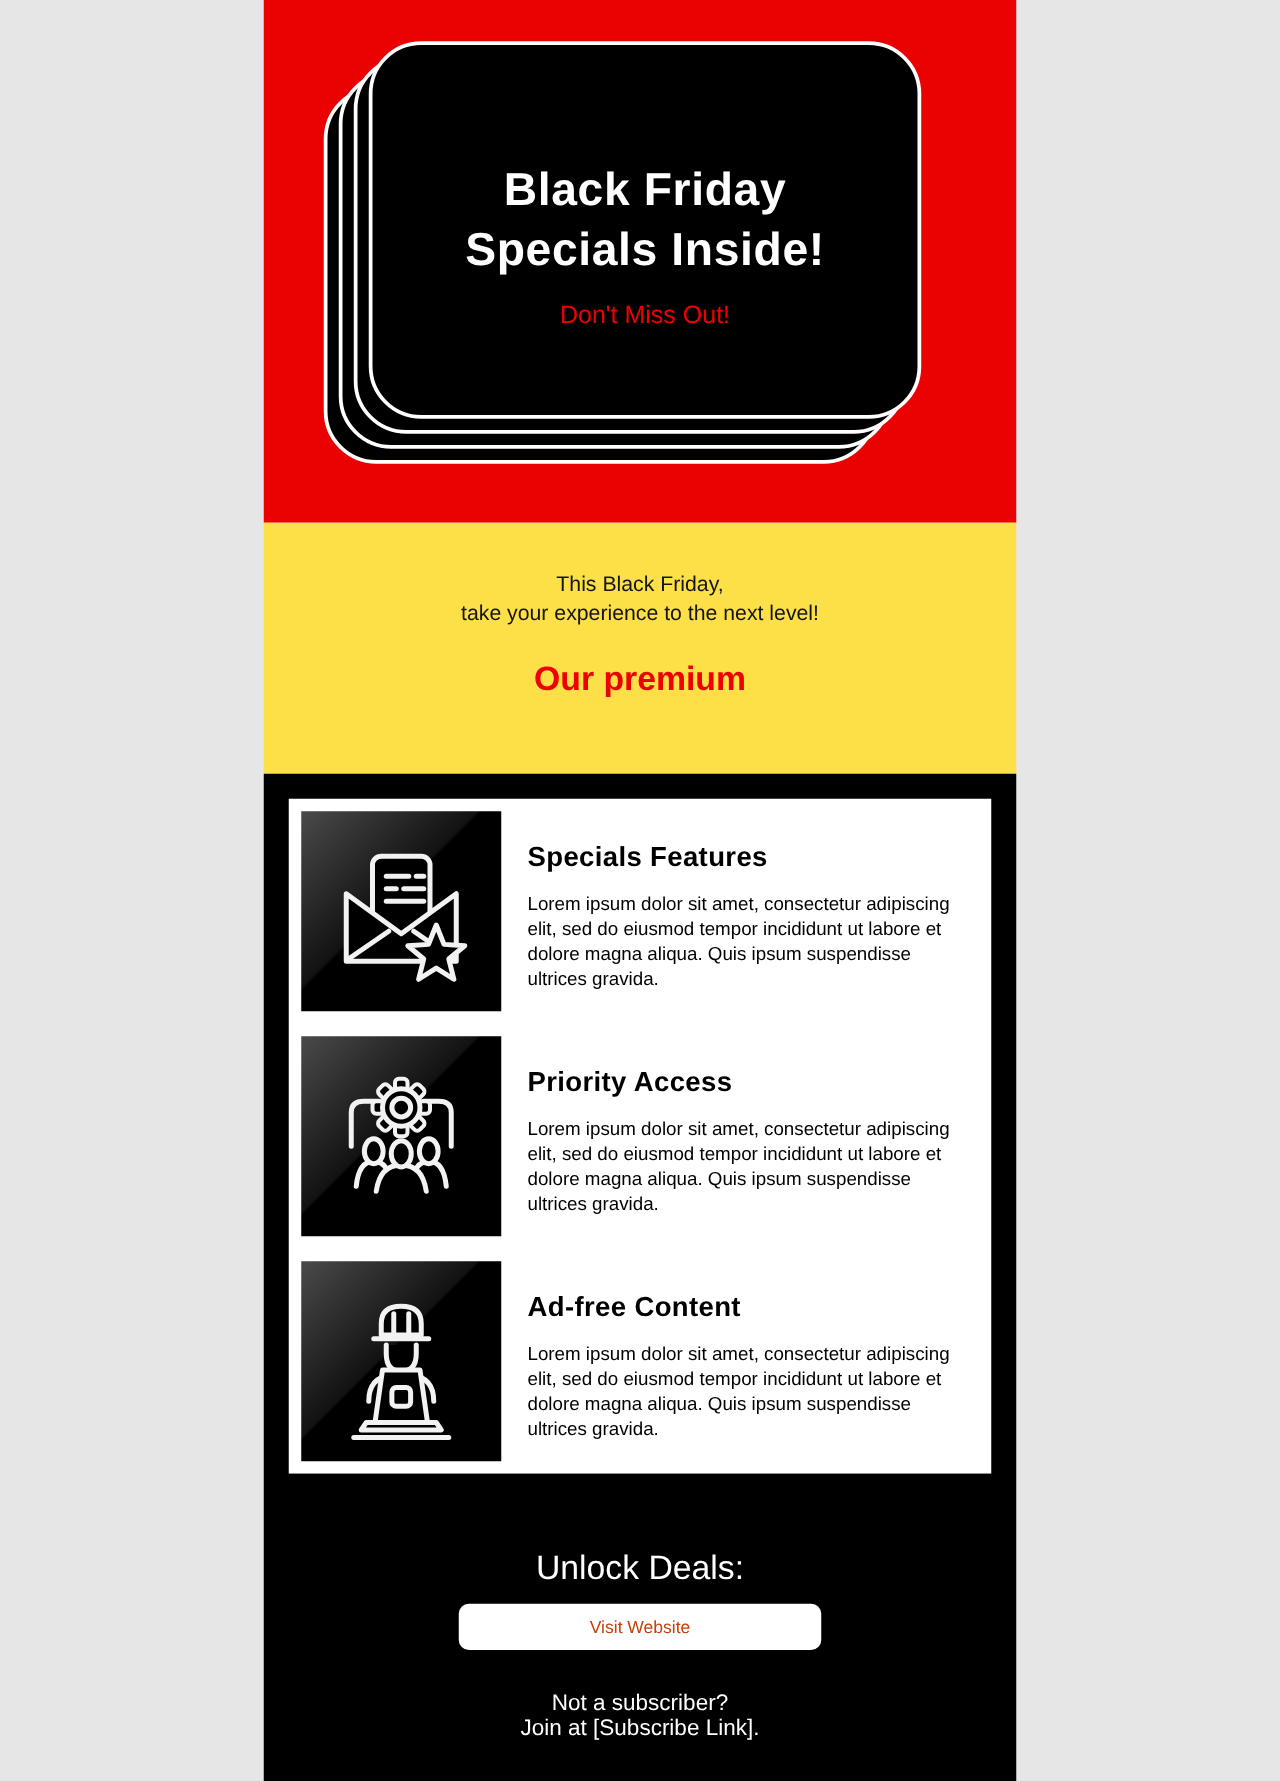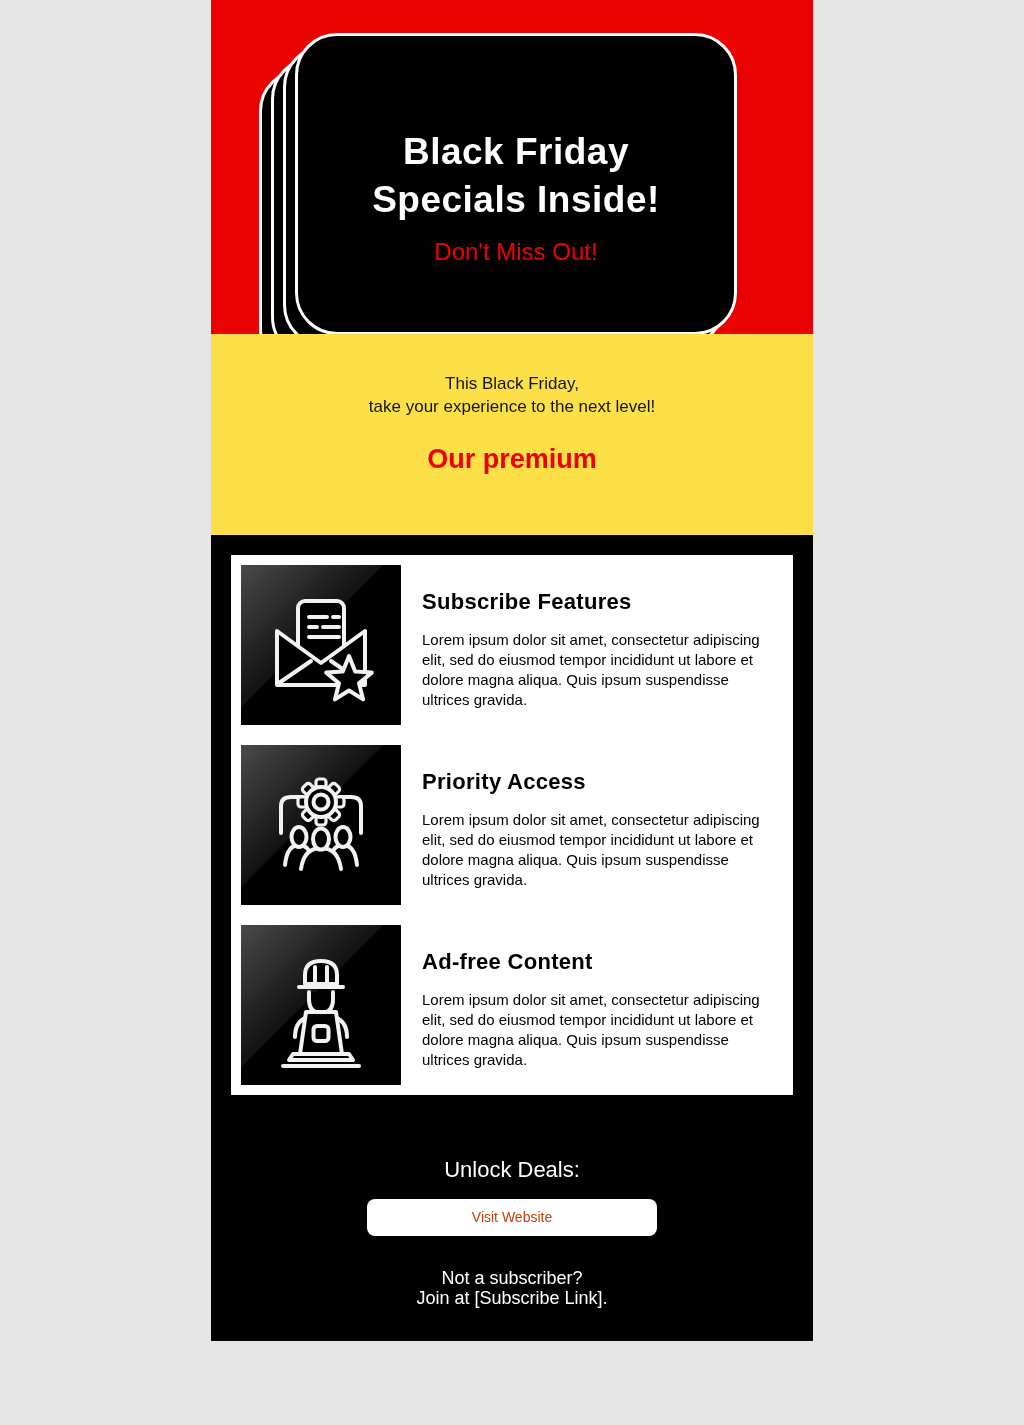--- a/index.html
+++ b/index.html
@@ -5,35 +5,35 @@
   html,body{margin:0;padding:0;}
   body{
     background:#e6e6e6;
     font-family:"Liberation Sans","DejaVu Sans",sans-serif;
     -webkit-font-smoothing:antialiased;
   }
   .page{width:1024px;min-height:1425px;margin:0 auto;background:#e6e6e6;}
   .email{width:602px;margin:0 auto;}
 
   
-  .hero{height:334px;background:#e90201;position:relative;overflow:hidden;}
+  .hero{height:418px;background:#e90201;position:relative;overflow:hidden;}
   .stack-card{
     position:absolute;width:442px;height:302px;background:#000;
     border:3px solid #fff;border-radius:42px;box-sizing:border-box;
   }
   .c3{left:48px;top:69px;}
   .c2{left:60px;top:57px;}
   .c1{left:72px;top:45px;}
   .c0{left:84px;top:33px;text-align:center;padding-top:92px;}
   .hero-title{
     margin:0;color:#fff;font-size:37px;font-weight:bold;line-height:48px;
     letter-spacing:.5px;
   }
   .hero-title span{display:block;}
-  .hero-sub{margin:14px 0 16px;color:#f20000;font-size:24px;line-height:28px;}
+  .hero-sub{margin:14px 0 16px;color:#f20000;font-size:20px;line-height:28px;}
 
   
   .intro{height:201px;background:#fde047;text-align:center;box-sizing:border-box;padding-top:38px;}
   .intro-text{margin:0;color:#141414;font-size:17px;line-height:23px;}
   .intro-text span{display:block;}
   .offer-heading{margin:24px 0 0;color:#ee0000;font-size:27px;line-height:34px;font-weight:bold;}
   .offer-heading span{display:block;}
 
   
   .features-wrap{background:#000;padding:20px 20px 0;}
@@ -44,21 +44,21 @@
     width:160px;height:160px;flex:none;
     background:linear-gradient(135deg,#4a4a4a 0%,#121212 44%,#000 45%,#000 100%);
   }
   .tile svg{display:block;width:160px;height:160px;}
   .feature-text{margin-left:21px;width:350px;}
   .feature-title{margin:24px 0 0;font-size:22px;line-height:26px;font-weight:bold;color:#000;letter-spacing:.3px;}
   .feature-body{margin:15px 0 0;font-size:15px;line-height:20px;color:#000;}
 
   
   .footer{background:#000;text-align:center;padding:62px 0 33px;}
-  .unlock{margin:0;color:#fff;font-size:22px;line-height:26px;}
+  .unlock{margin:0;color:#fff;font-size:27px;line-height:26px;}
   .visit-btn{
     display:block;margin:16px auto 12px;width:290px;height:37px;background:#fff;
     border:none;border-radius:8px;font-family:inherit;font-size:14px;color:#c2410c;
     line-height:37px;text-align:center;cursor:pointer;padding:0;
   }
   .sub-lines{margin:32px 0 0;color:#fff;font-size:18px;line-height:20px;}
   .sub-lines span{display:block;}
 
   svg .ln{fill:none;stroke:#f2f2f2;stroke-width:4;stroke-linecap:round;stroke-linejoin:round;}
   svg .fl{fill:#000;stroke:#f2f2f2;stroke-width:4;stroke-linecap:round;stroke-linejoin:round;}
@@ -105,21 +105,21 @@
               <line class="ln" x1="68" y1="62" x2="76" y2="62"></line>
               <line class="ln" x1="82" y1="62" x2="98" y2="62"></line>
               <line class="ln" x1="68" y1="72" x2="98" y2="72"></line>
               <path class="fl" d="M36,66 L80,98 L124,66 L124,120 L36,120 Z"></path>
               <path class="ln" d="M38,118 L70,96"></path>
               <path class="ln" d="M90,96 L122,118"></path>
               <polygon class="fl" points="108,91 114.2,106.5 130.8,107.6 118,118.2 122.1,134.4 108,125.5 93.9,134.4 98,118.2 85.2,107.6 101.8,106.5"></polygon>
             </svg>
           </div>
           <div class="feature-text">
-            <h3 class="feature-title">Subscribe Features</h3>
+            <h3 class="feature-title">Specials Features</h3>
             <p class="feature-body">Lorem ipsum dolor sit amet, consectetur adipiscing elit, sed do eiusmod tempor incididunt ut labore et dolore magna aliqua. Quis ipsum suspendisse ultrices gravida.</p>
           </div>
         </div>
 
         <div class="feature-row">
           <div class="tile">
             <svg viewBox="0 0 160 160">
               <path class="ln" d="M62,52 L50,52 Q40,52 40,61 L40,88"></path>
               <path class="ln" d="M98,52 L110,52 Q120,52 120,61 L120,88"></path>
               <g>

